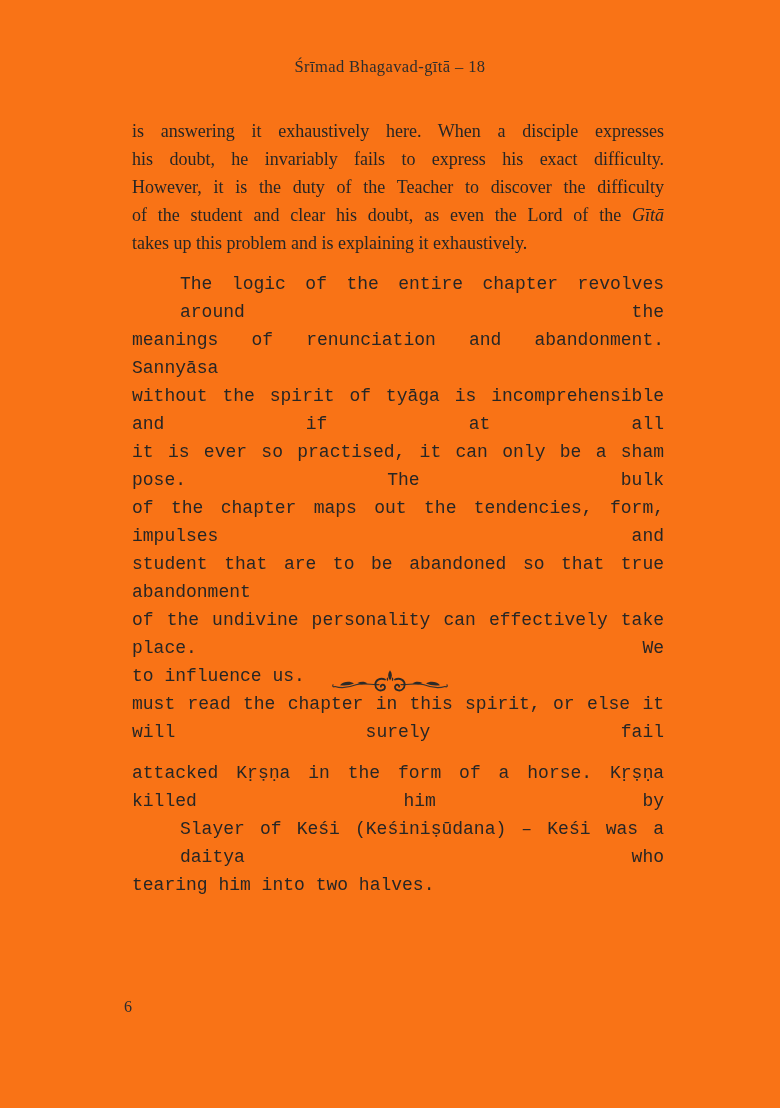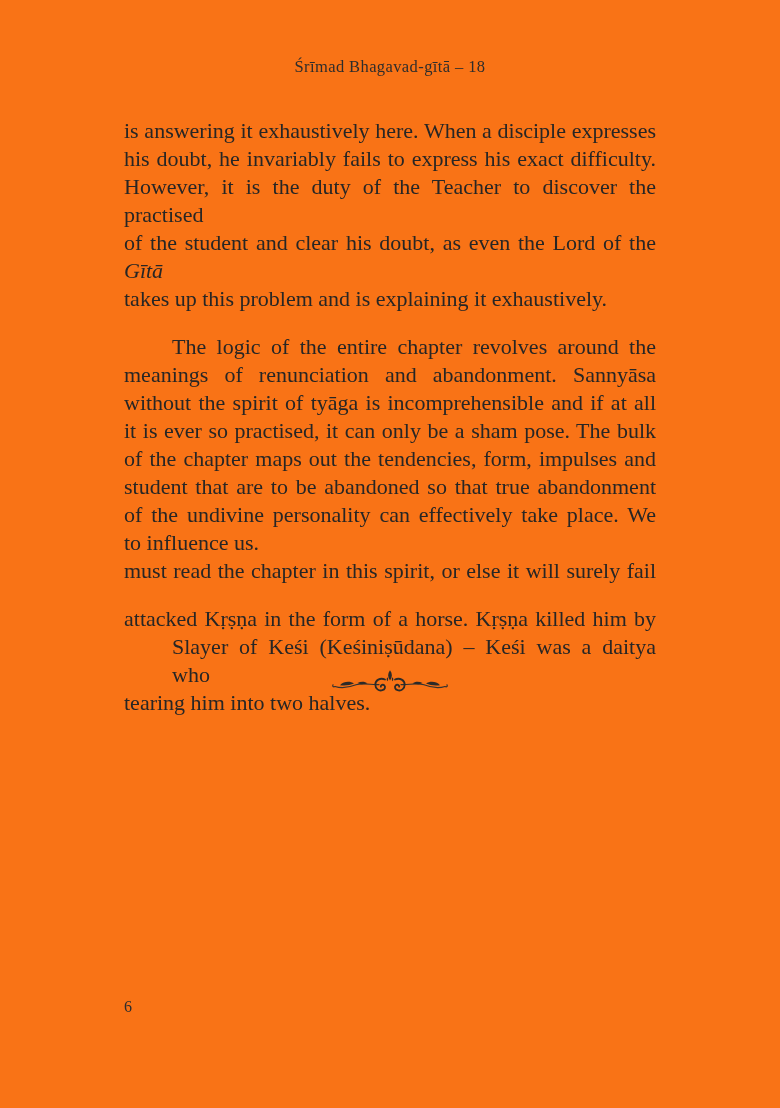--- a/index.html
+++ b/index.html
@@ -22,30 +22,31 @@
     left: 0;
     width: 100%;
     text-align: center;
     font-size: 16.5px;
     letter-spacing: 0.4px;
     color: #2e2d2c;
   }
   .body-text {
     position: absolute;
     top: 117px;
-    left: 124px;
+    left: 132px;
     width: 532px;
-    font-size: 22px;
+    font-size: 18px;
   }
   .para {
     margin: 0;
     padding: 0;
   }
   .para + .para {
-    margin-top: 20px;
+    margin-top: 13px;
+    font-family: Liberation Mono, monospace;
   }
   .line {
     display: block;
     line-height: 28px;
     text-align: justify;
     text-align-last: justify;
     white-space: normal;
   }
   .line.end {
     text-align-last: left;
@@ -75,21 +76,21 @@
 
 <div class="page">
 
   <div class="running-head">Śrīmad Bhagavad-gītā – 18</div>
 
   <div class="body-text">
 
     <p class="para">
       <span class="line">is answering it exhaustively here. When a disciple expresses</span>
       <span class="line">his doubt, he invariably fails to express his exact difficulty.</span>
-      <span class="line">However, it is the duty of the Teacher to discover the practised</span>
+      <span class="line">However, it is the duty of the Teacher to discover the difficulty</span>
       <span class="line"><span>of the student and clear his doubt, as even the Lord of the</span> <span class="italic-term">Gītā</span></span>
       <span class="line end">takes up this problem and is explaining it exhaustively.</span>
     </p>
 
     <p class="para">
       <span class="line indent">The logic of the entire chapter revolves around the</span>
       <span class="line">meanings of renunciation and abandonment. Sannyāsa</span>
       <span class="line">without the spirit of tyāga is incomprehensible and if at all</span>
       <span class="line">it is ever so practised, it can only be a sham pose. The bulk</span>
       <span class="line">of the chapter maps out the tendencies, form, impulses and</span>

